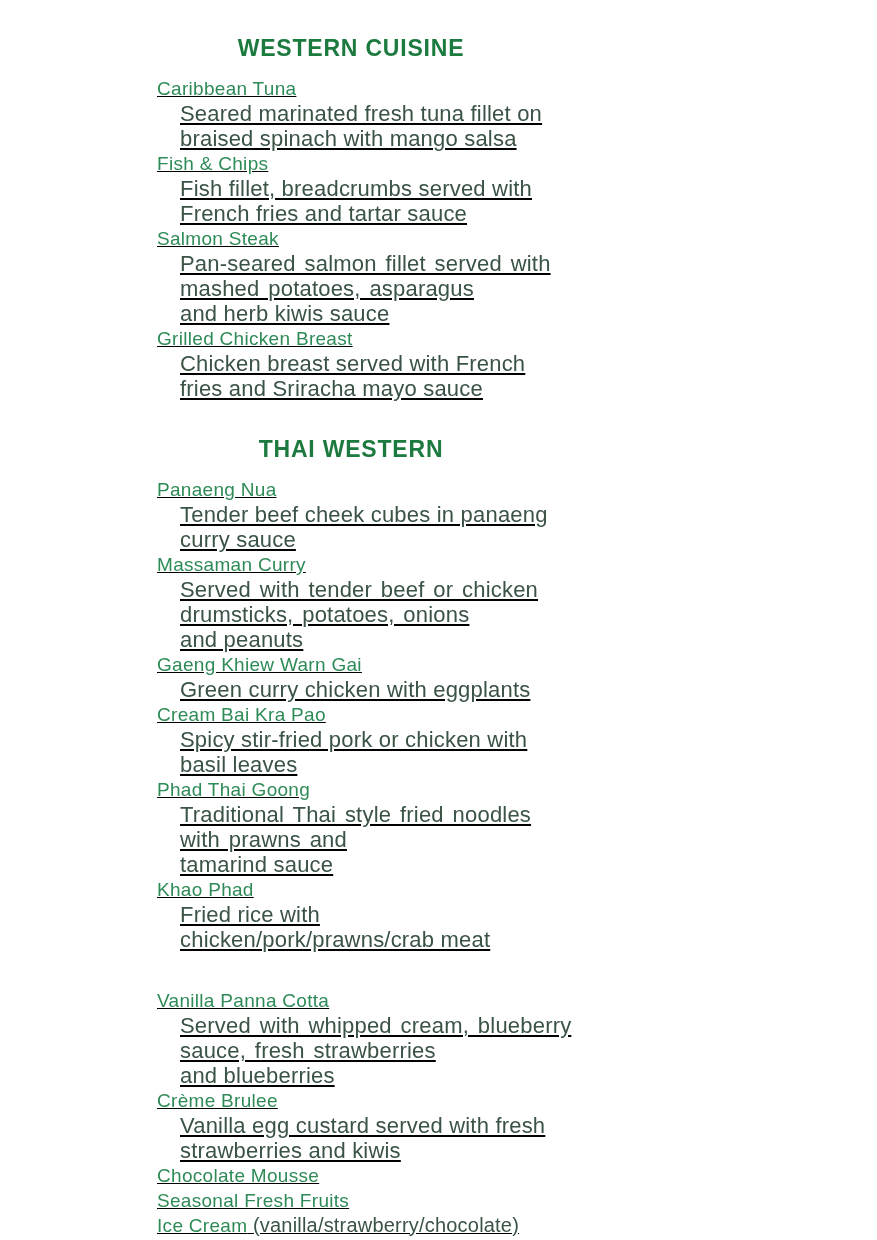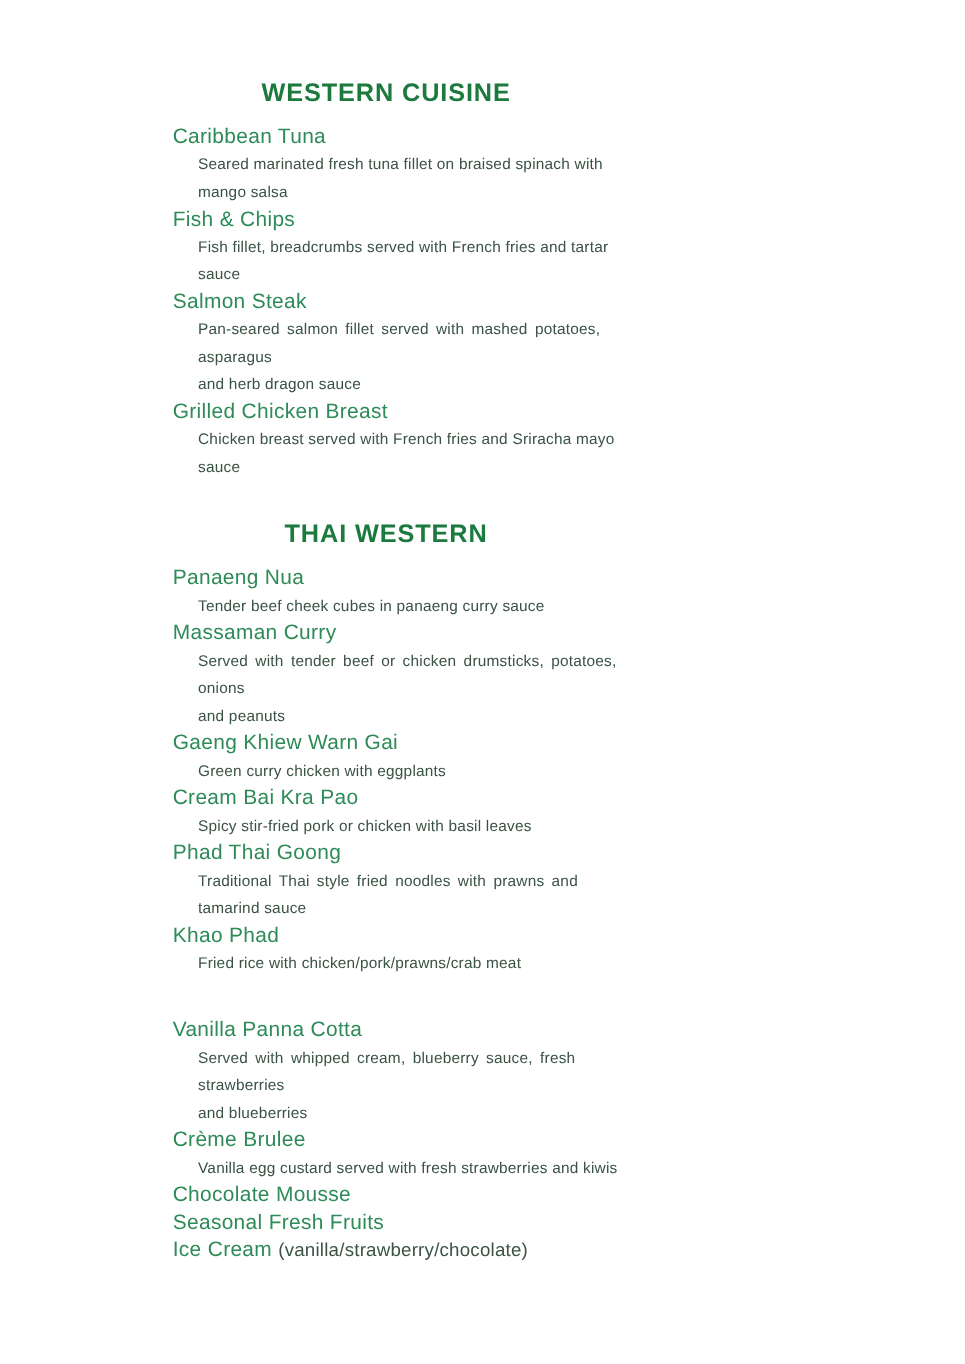--- a/index.html
+++ b/index.html
@@ -10,49 +10,48 @@
   body {
     width: 877px;
     height: 1240px;
     font-family: "Liberation Sans", sans-serif;
     overflow: hidden;
   }
   .menu {
     padding: 34px 130px 0 157px;
     box-sizing: border-box;
     width: 702px;
-    margin-top: 36px;
   }
   .section-title {
     font-size: 23px;
     font-weight: bold;
     line-height: 28px;
     letter-spacing: 0.8px;
     text-align: center;
     color: var(--title-color, #1c7a3f);
     margin: 0 -130px 14px -157px; 
   }
   .menu-section { margin: 0; }
   .menu-section + .menu-section { margin-top: 34px; }
   .menu-section:last-child { margin-top: 36px; }
-  .item { margin: 0; }
+  .item { margin: 0; text-decoration: underline; }
   .dish-name {
     color: var(--dish-color, #2e8b57);
     font-size: 19px;
     line-height: 25px;
     letter-spacing: 0.3px;
   }
   .dish-note {
     color: var(--desc-color, #3a5345);
-    font-size: 17px;
+    font-size: 20px;
     letter-spacing: 0.2px;
   }
   .desc-line {
     color: var(--desc-color, #3a5345);
-    font-size: 14px;
+    font-size: 22px;
     line-height: 25px;
     letter-spacing: 0.2px;
     margin-left: 23px;
   }
   .desc-line.stretched {
     word-spacing: 2.5px;
   }
 </style>
 </head>
 <body style="background: rgb(255, 255, 255);">
@@ -70,21 +69,21 @@
         <div class="item">
           <div class="dish-name">Fish &amp; Chips</div>
           <div class="dish-desc">
             <div class="desc-line">Fish fillet, breadcrumbs served with French fries and tartar sauce</div>
           </div>
         </div>
         <div class="item">
           <div class="dish-name">Salmon Steak</div>
           <div class="dish-desc">
             <div class="desc-line stretched">Pan-seared salmon fillet served with mashed potatoes, asparagus</div>
-            <div class="desc-line">and herb dragon sauce</div>
+            <div class="desc-line">and herb kiwis sauce</div>
           </div>
         </div>
         <div class="item">
           <div class="dish-name">Grilled Chicken Breast</div>
           <div class="dish-desc">
             <div class="desc-line">Chicken breast served with French fries and Sriracha mayo sauce</div>
           </div>
         </div>
       </div>
     </section>

